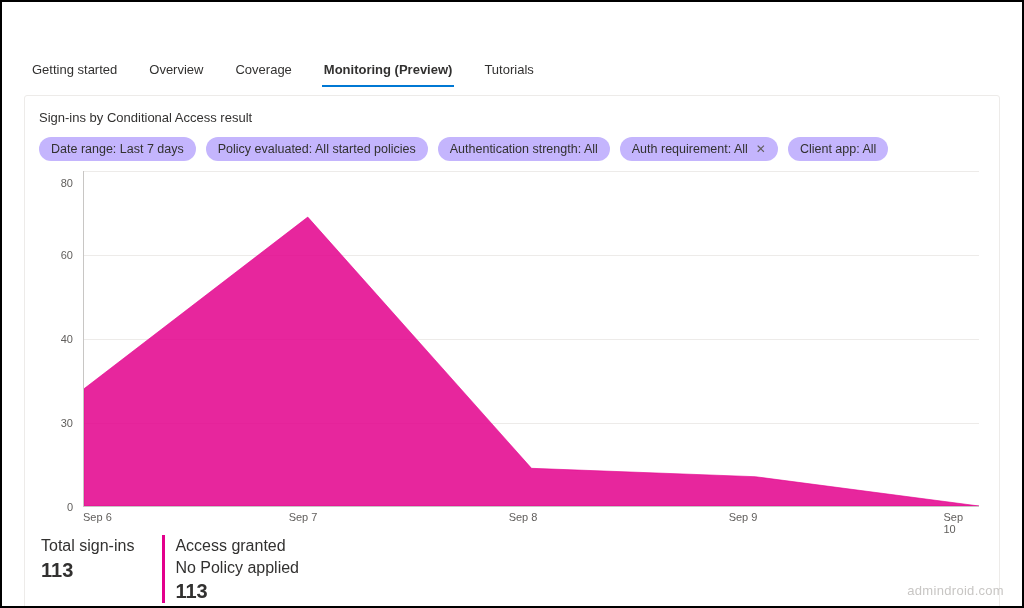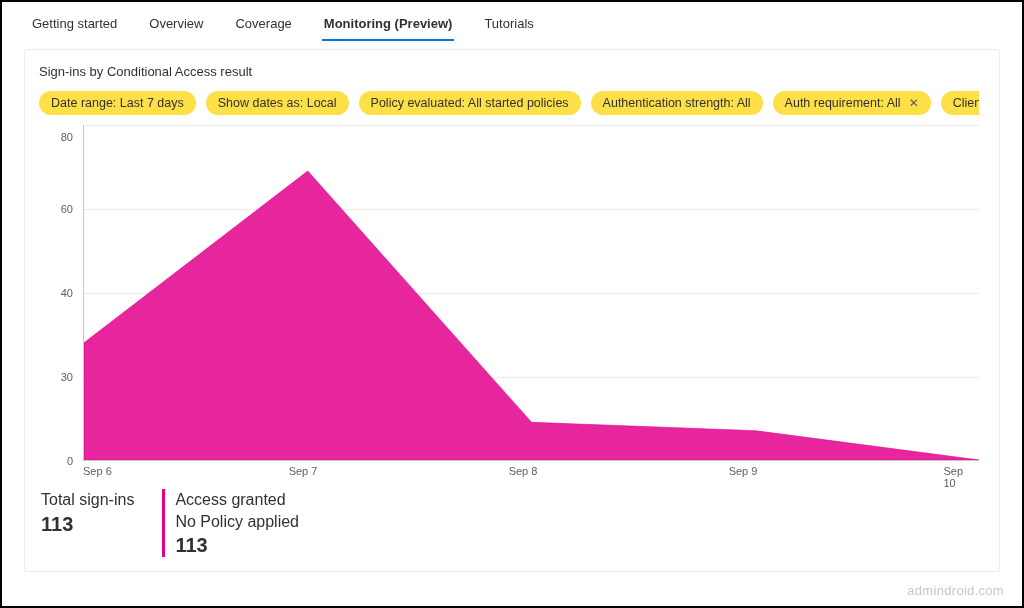--- a/index.html
+++ b/index.html
@@ -25,20 +25,21 @@
     display: flex;
     gap: 28px;
     padding: 10px 20px 0 20px;
     font-size: 13px;
   }
   .tab {
     padding: 4px 2px 8px 2px;
     color: #323130;
     cursor: pointer;
     border-bottom: 2px solid transparent;
+    margin-top: 46px;
   }
   .tab.active {
     font-weight: 600;
     border-bottom-color: #0078d4;
     color: #323130;
   }
   
   .card {
     margin: 8px 14px 8px 14px;
     border: 1px solid #edebe9;
@@ -52,21 +53,21 @@
     margin-bottom: 12px;
   }
   
   .chips {
     display: flex;
     flex-wrap: nowrap;
     gap: 10px;
     overflow: hidden;
   }
   .chip {
-    background: #fde047;
+    background: #c4b5fd;
     border-radius: 14px;
     padding: 5px 12px;
     font-size: 12.5px;
     color: #323130;
     display: inline-flex;
     align-items: center;
     gap: 8px;
     white-space: nowrap;
     cursor: pointer;
   }
@@ -178,23 +179,20 @@
         <div class="tab">Tutorials</div>
       </div>
 
     <div class="card">
 
       <div class="card-title">Sign-ins by Conditional Access result</div>
 
       <div class="chips" id="chips">
           <div class="chip">
             <span>Date range: Last 7 days</span>
-          </div>
-          <div class="chip">
-            <span>Show dates as: Local</span>
           </div>
           <div class="chip">
             <span>Policy evaluated: All started policies</span>
           </div>
           <div class="chip">
             <span>Authentication strength: All</span>
           </div>
           <div class="chip">
             <span>Auth requirement: All</span>
             <span class="x">✕</span>

